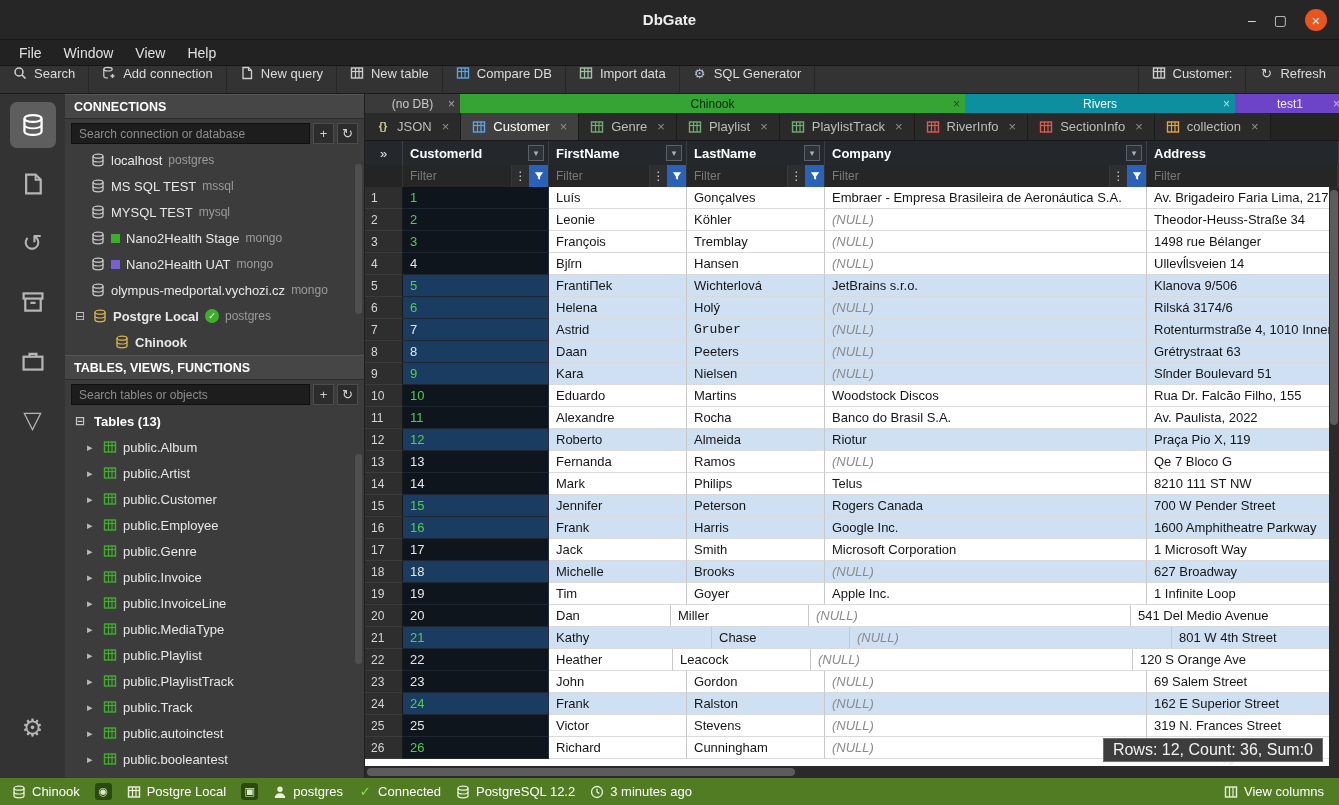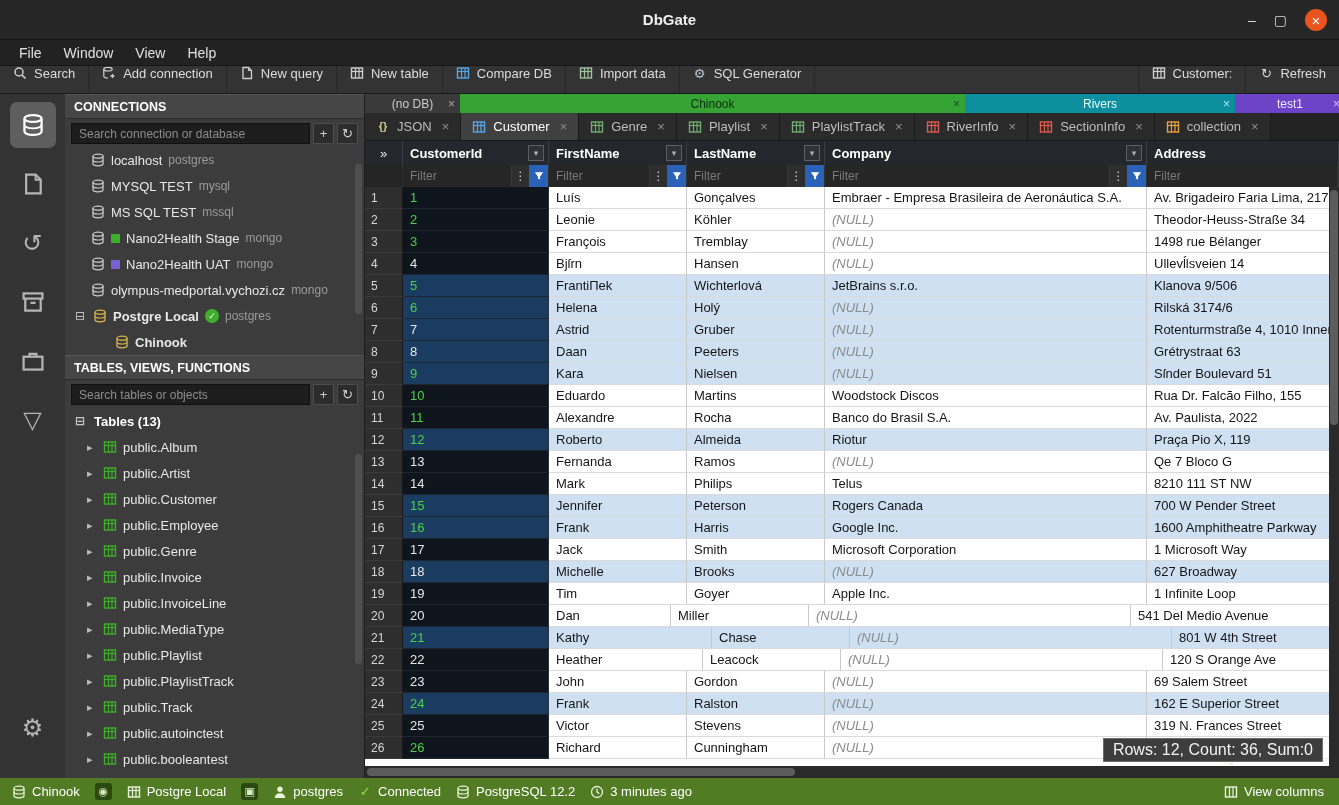--- a/index.html
+++ b/index.html
@@ -272,33 +272,33 @@
         <span class="conn-engine">postgres</span>
       </div>
       <div class="conn-item">
         <span class="ic" style="color: rgb(201, 201, 201);">
           <svg viewBox="0 0 14 14">
             <ellipse cx="7" cy="3.2" rx="5" ry="2" fill="none" stroke="currentColor" stroke-width="1.3"></ellipse>
             <path d="M2 3.2v7.6c0 1.1 2.2 2 5 2s5-.9 5-2V3.2" fill="none" stroke="currentColor" stroke-width="1.3"></path>
             <path d="M2 7c0 1.1 2.2 2 5 2s5-.9 5-2" fill="none" stroke="currentColor" stroke-width="1.1"></path>
           </svg>
         </span>
-        <span class="conn-name">MYSQL TEST</span>
-        <span class="conn-engine">mysql</span>
+        <span class="conn-name">MS SQL TEST</span>
+        <span class="conn-engine">mssql</span>
       </div>
       <div class="conn-item">
         <span class="ic" style="color: rgb(201, 201, 201);">
           <svg viewBox="0 0 14 14">
             <ellipse cx="7" cy="3.2" rx="5" ry="2" fill="none" stroke="currentColor" stroke-width="1.3"></ellipse>
             <path d="M2 3.2v7.6c0 1.1 2.2 2 5 2s5-.9 5-2V3.2" fill="none" stroke="currentColor" stroke-width="1.3"></path>
             <path d="M2 7c0 1.1 2.2 2 5 2s5-.9 5-2" fill="none" stroke="currentColor" stroke-width="1.1"></path>
           </svg>
         </span>
-        <span class="conn-name">MS SQL TEST</span>
-        <span class="conn-engine">mssql</span>
+        <span class="conn-name">MYSQL TEST</span>
+        <span class="conn-engine">mysql</span>
       </div>
       <div class="conn-item">
         <span class="ic" style="color: rgb(201, 201, 201);">
           <svg viewBox="0 0 14 14">
             <ellipse cx="7" cy="3.2" rx="5" ry="2" fill="none" stroke="currentColor" stroke-width="1.3"></ellipse>
             <path d="M2 3.2v7.6c0 1.1 2.2 2 5 2s5-.9 5-2V3.2" fill="none" stroke="currentColor" stroke-width="1.3"></path>
             <path d="M2 7c0 1.1 2.2 2 5 2s5-.9 5-2" fill="none" stroke="currentColor" stroke-width="1.1"></path>
           </svg>
         </span>
         <span class="conn-chip" style="background: rgb(63, 174, 42);"></span>
@@ -762,21 +762,21 @@
           <div class="g-cell" style="width: 138px;">Holý</div>
           <div class="g-cell" style="width: 322px;">
             <span class="g-null">(NULL)</span>
           </div>
           <div class="g-cell flex1">Rilská 3174/6</div>
         </div>
         <div class="g-row sel">
           <div class="g-rownum">7</div>
           <div class="g-id">7</div>
           <div class="g-cell" style="width: 138px;">Astrid</div>
-          <div class="g-cell" style="width: 138px;">Gruber</div>
+          <div class="g-cell" style="width: 138px; font-family: Liberation Mono, monospace;">Gruber</div>
           <div class="g-cell" style="width: 322px;">
             <span class="g-null">(NULL)</span>
           </div>
           <div class="g-cell flex1">Rotenturmstraße 4, 1010 Innere Stadt</div>
         </div>
         <div class="g-row sel">
           <div class="g-rownum">8</div>
           <div class="g-id">8</div>
           <div class="g-cell" style="width: 138px;">Daan</div>
           <div class="g-cell" style="width: 138px;">Peeters</div>
@@ -895,21 +895,21 @@
           <div class="g-cell" style="width: 163px;">Kathy</div>
           <div class="g-cell" style="width: 138px;">Chase</div>
           <div class="g-cell" style="width: 322px;">
             <span class="g-null">(NULL)</span>
           </div>
           <div class="g-cell flex1">801 W 4th Street</div>
         </div>
         <div class="g-row">
           <div class="g-rownum">22</div>
           <div class="g-id">22</div>
-          <div class="g-cell" style="width: 154px;">Heather</div>
+          <div class="g-cell" style="width: 124px;">Heather</div>
           <div class="g-cell" style="width: 138px;">Leacock</div>
           <div class="g-cell" style="width: 322px;">
             <span class="g-null">(NULL)</span>
           </div>
           <div class="g-cell flex1">120 S Orange Ave</div>
         </div>
         <div class="g-row">
           <div class="g-rownum">23</div>
           <div class="g-id">23</div>
           <div class="g-cell" style="width: 138px;">John</div>

